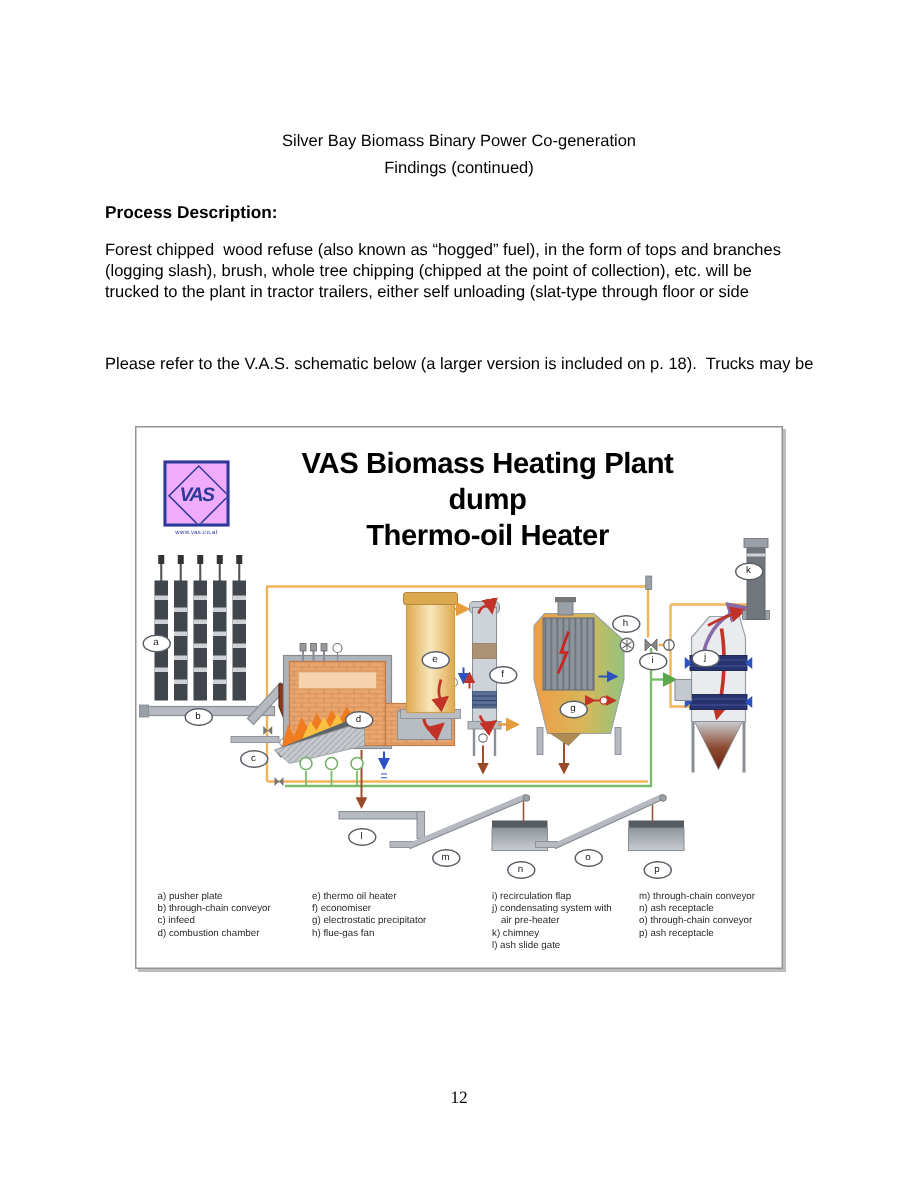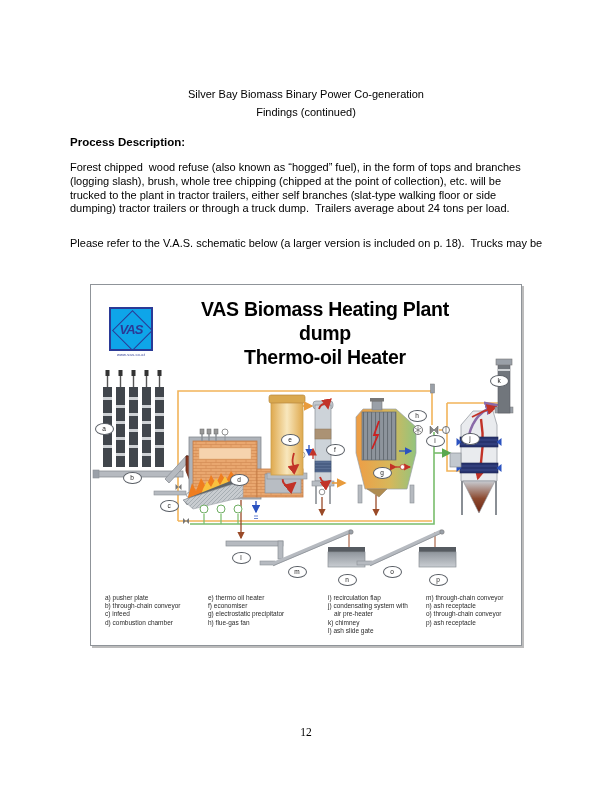--- a/index.html
+++ b/index.html
@@ -11,21 +11,21 @@
   .para{position:absolute;left:70px;font-size:11px;line-height:13.8px;}
   .para div{white-space:pre;}
   #para1{top:161px;}
   #para2{top:237px;}
   .schem{position:absolute;left:90px;top:284px;width:430px;height:360px;
          border:1px solid #8f9499;background:#ffffff;box-shadow:2px 2px 0 #bcbcbc;}
   .schem-title{position:absolute;left:84px;top:12px;width:300px;text-align:center;
                font-size:19.5px;font-weight:bold;line-height:24px;letter-spacing:-0.3px;}
   .vas-logo{position:absolute;left:18px;top:22px;width:44px;height:54px;}
   .vas-box{position:absolute;left:0;top:0;width:40px;height:40px;border:2px solid #2b3a96;
-           background:#0ea5e9;overflow:hidden;}
+           background:#f0abfc;overflow:hidden;}
   .vas-diamond{position:absolute;left:6.5px;top:6.5px;width:27px;height:27px;
                border:1.5px solid #2b3a96;transform:rotate(45deg);}
   .vas-text{position:absolute;left:0;top:13px;width:40px;text-align:center;color:#2b3a96;
             font-size:13px;font-weight:bold;font-style:italic;letter-spacing:-1px;}
   .vas-url{position:absolute;left:-3px;top:45px;width:50px;text-align:center;color:#2b3a96;
            font-size:4px;letter-spacing:0.2px;}
   .diagram-svg{position:absolute;left:0;top:0;width:430px;height:360px;}
   .tag{position:absolute;width:17px;height:10.5px;border:0.9px solid #5a5f66;border-radius:50%;
        background:#fff;font-size:6.5px;line-height:9px;text-align:center;color:#222;z-index:5;}
   .legend{position:absolute;top:309px;font-size:6.5px;line-height:8.2px;color:#2a2a2a;}
@@ -40,22 +40,21 @@
 <div class="doc-title">
   <div>Silver Bay Biomass Binary Power Co-generation</div>
   <div>Findings (continued)</div>
 </div>
 
 <div class="section-heading">Process Description:</div>
 
 <div class="para" id="para1">
   <div>Forest chipped  wood refuse (also known as “hogged” fuel), in the form of tops and branches</div>
   <div>(logging slash), brush, whole tree chipping (chipped at the point of collection), etc. will be</div>
-  <div>trucked to the plant in tractor trailers, either self branches (slat-type walking floor or side</div>
-  <div>dumping) tractor trailers or through a truck dump.  Trailers average about 24 tons per load.</div>
+  <div>trucked to the plant in tractor trailers, either self unloading (slat-type through floor or side</div>
 </div>
 
 <div class="para" id="para2">
   <div>Please refer to the V.A.S. schematic below (a larger version is included on p. 18).  Trucks may be</div>
 </div>
 
 <div class="schem">
 
   <div class="vas-logo">
     <div class="vas-box">

